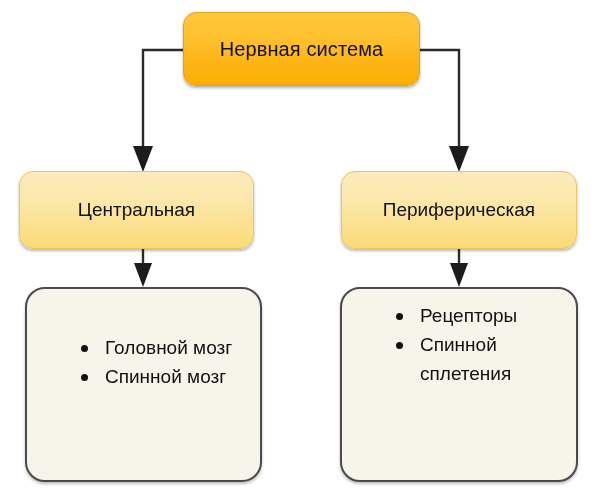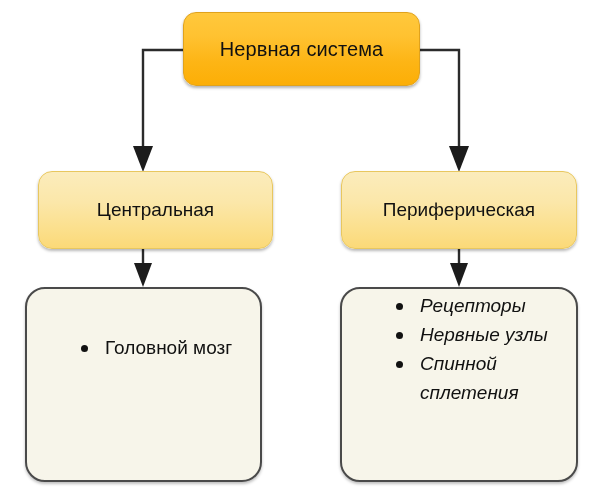--- a/index.html
+++ b/index.html
@@ -58,21 +58,21 @@
 
   
   .node-mid {
     top: 171px;
     height: 78px;
     border: 1px solid #e8c75f;
     border-radius: 14px;
     background: linear-gradient(to bottom, #fbecbc 0%, #fbe7a9 40%, #fbdf8a 78%, #fbd978 100%);
     box-shadow: 0 2px 3px rgba(0,0,0,0.28);
   }
-  .node-mid-left  { left: 38px;  width: 235px; }
+  .node-mid-left  { left: 19px;  width: 235px; }
   .node-mid-right { left: 341px; width: 236px; justify-content: center; }
   .node-mid .node-label {
     font-size: 19px;
     color: #111111;
   }
 
   
   .node-list {
     top: 287px;
     height: 195px;
@@ -86,21 +86,21 @@
   .node-list-left  { left: 25px;  width: 237px; }
   .node-list-right { left: 340px; width: 238px; }
 
   ul.bullet-list {
     list-style: none;
     margin: 0;
     padding: 0;
     position: absolute;
   }
   .node-list-left  ul.bullet-list { left: 52px; top: 24px; width: 170px; margin-top: 20px; }
-  .node-list-right ul.bullet-list { left: 52px; top: 2px; width: 180px; font-style: italic; }
+  .node-list-right ul.bullet-list { left: 52px; top: 12px; width: 180px; }
 
   ul.bullet-list li {
     position: relative;
     padding-left: 26px;
     font-size: 19px;
     line-height: 29px;
     color: #111111;
   }
   ul.bullet-list li::before {
     content: "";
@@ -141,24 +141,24 @@
     <span class="node-label">Центральная</span>
   </div>
 
   <div class="node node-mid node-mid-right">
     <span class="node-label">Периферическая</span>
   </div>
 
   <div class="node node-list node-list-left">
     <ul class="bullet-list">
       <li>Головной мозг</li>
+      <li>Спинной мозг</li>
     </ul>
   </div>
 
   <div class="node node-list node-list-right">
     <ul class="bullet-list">
       <li>Рецепторы</li>
-      <li>Нервные узлы</li>
       <li>Спинной сплетения</li>
     </ul>
   </div>
 
 </div>
 
 </body></html>

